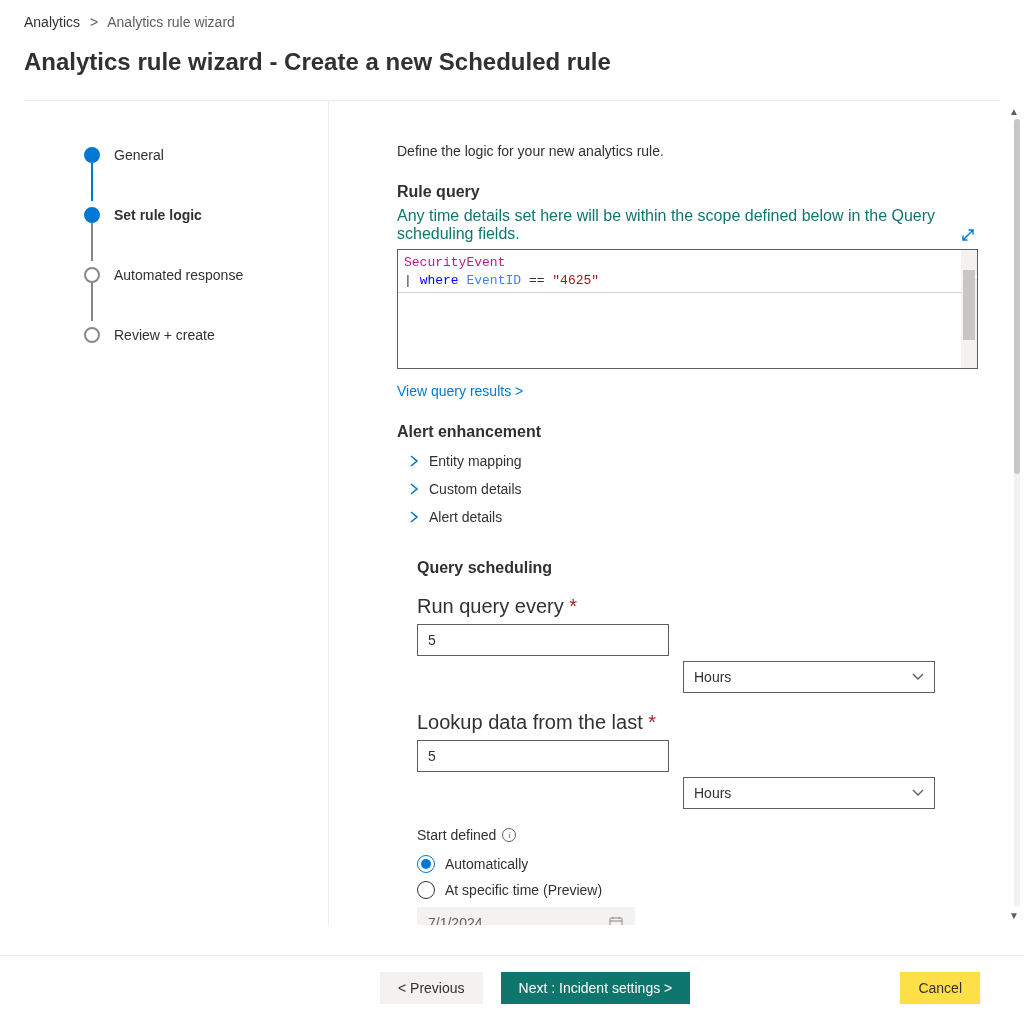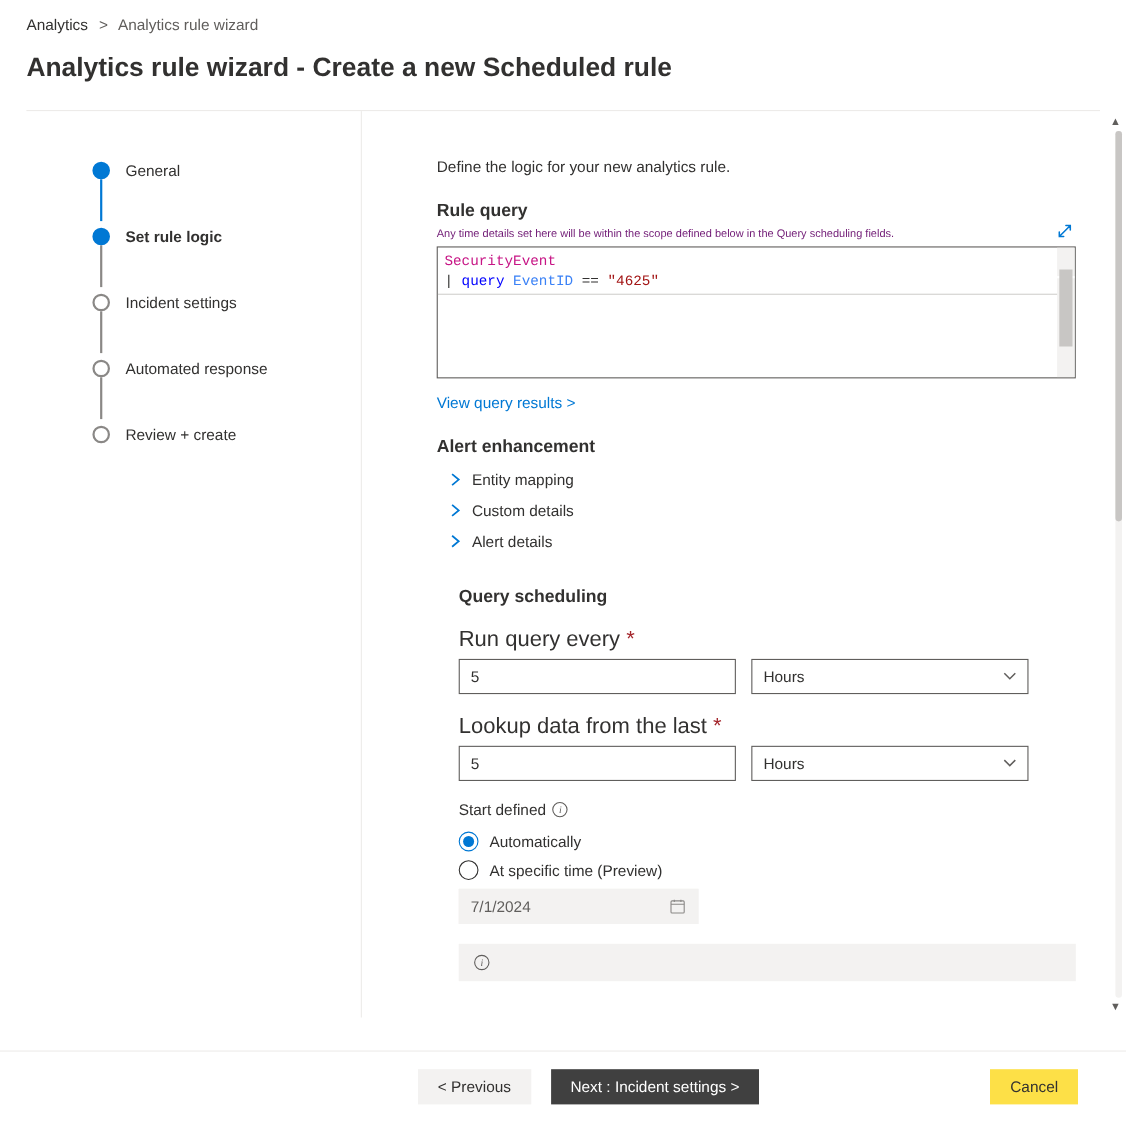--- a/index.html
+++ b/index.html
@@ -141,21 +141,21 @@
     top: 0;
     width: 6px;
     height: 45%;
     background: #c8c6c4;
     border-radius: 3px;
   }
 
   .intro-text { color: #323130; margin-bottom: 24px; }
 
   .section-h { font-size: 16px; font-weight: 600; margin-bottom: 6px; }
-  .section-sub { font-size: 10px; color: #701a75; margin-bottom: 4px; }
+  .section-sub { font-size: 16px; color: #0f766e; margin-bottom: 4px; }
 
   .query-box-wrap { position: relative; margin-top: 6px; }
   .expand-icon {
     position: absolute;
     top: -22px;
     right: 2px;
     color: #0078d4;
     cursor: pointer;
   }
   .query-box {
@@ -242,20 +242,21 @@
     border: 1px solid #605e5c;
     padding: 0 10px;
     font-size: 14px;
     font-family: inherit;
     color: #323130;
     background: #fff;
   }
   .select-wrap {
     flex: 0 0 252px;
     position: relative;
+    margin-top: 37px;
   }
   .select-input {
     width: 100%;
     height: 32px;
     border: 1px solid #605e5c;
     padding: 0 10px;
     font-size: 14px;
     background: #fff;
     display: flex;
     align-items: center;
@@ -345,21 +346,21 @@
     height: 32px;
     padding: 0 18px;
     font-size: 14px;
     border: none;
     cursor: pointer;
     font-family: inherit;
     display: inline-flex;
     align-items: center;
   }
   .btn-secondary { background: #f3f2f1; color: #323130; }
-  .btn-primary { background: #404040; color: #fff; margin-left: 18px; }
+  .btn-primary { background: #0f766e; color: #fff; margin-left: 18px; }
   .btn-cancel { background: #fde047; color: #323130; margin-left: auto; }
 
   svg { display: block; }
 </style>
 </head>
 <body>
 
 <div class="breadcrumb">
   <span class="bc-link">Analytics</span>
   <span class="bc-sep">&gt;</span>
@@ -378,25 +379,20 @@
       <span class="step-label">General</span>
       <span class="step-connector"></span>
     </div>
     <div class="step active">
       <span class="step-circle"></span>
       <span class="step-label">Set rule logic</span>
       <span class="step-connector"></span>
     </div>
     <div class="step">
       <span class="step-circle"></span>
-      <span class="step-label">Incident settings</span>
-      <span class="step-connector"></span>
-    </div>
-    <div class="step">
-      <span class="step-circle"></span>
       <span class="step-label">Automated response</span>
       <span class="step-connector"></span>
     </div>
     <div class="step">
       <span class="step-circle"></span>
       <span class="step-label">Review + create</span>
     </div>
   </nav>
 
   <div class="scroll-pane">
@@ -416,21 +412,21 @@
 
       <div class="query-box-wrap">
         <span class="expand-icon">
           <svg width="16" height="16" viewBox="0 0 16 16">
               <path d="M3 13 L13 3 M9 3 H13 V7 M7 13 H3 V9" stroke="#0078d4" stroke-width="1.4" fill="none" stroke-linecap="round"></path>
             </svg>
         </span>
         <div class="query-box">
           <div class="query-lines">
             <div class="query-line"><span class="tok-table">SecurityEvent</span></div>
-            <div class="query-line"><span class="tok-pipe">|</span> <span class="tok-kw">query</span> <span class="tok-field">EventID</span> <span class="tok-op">==</span> <span class="tok-str">"4625"</span></div>
+            <div class="query-line"><span class="tok-pipe">|</span> <span class="tok-kw">where</span> <span class="tok-field">EventID</span> <span class="tok-op">==</span> <span class="tok-str">"4625"</span></div>
             <div class="query-sep"></div>
           </div>
           <div class="query-vscroll">
             <div class="query-vscroll-gap"></div>
             <div class="query-vscroll-thumb"></div>
           </div>
         </div>
       </div>
 
       <a class="link">View query results  &gt;</a>

